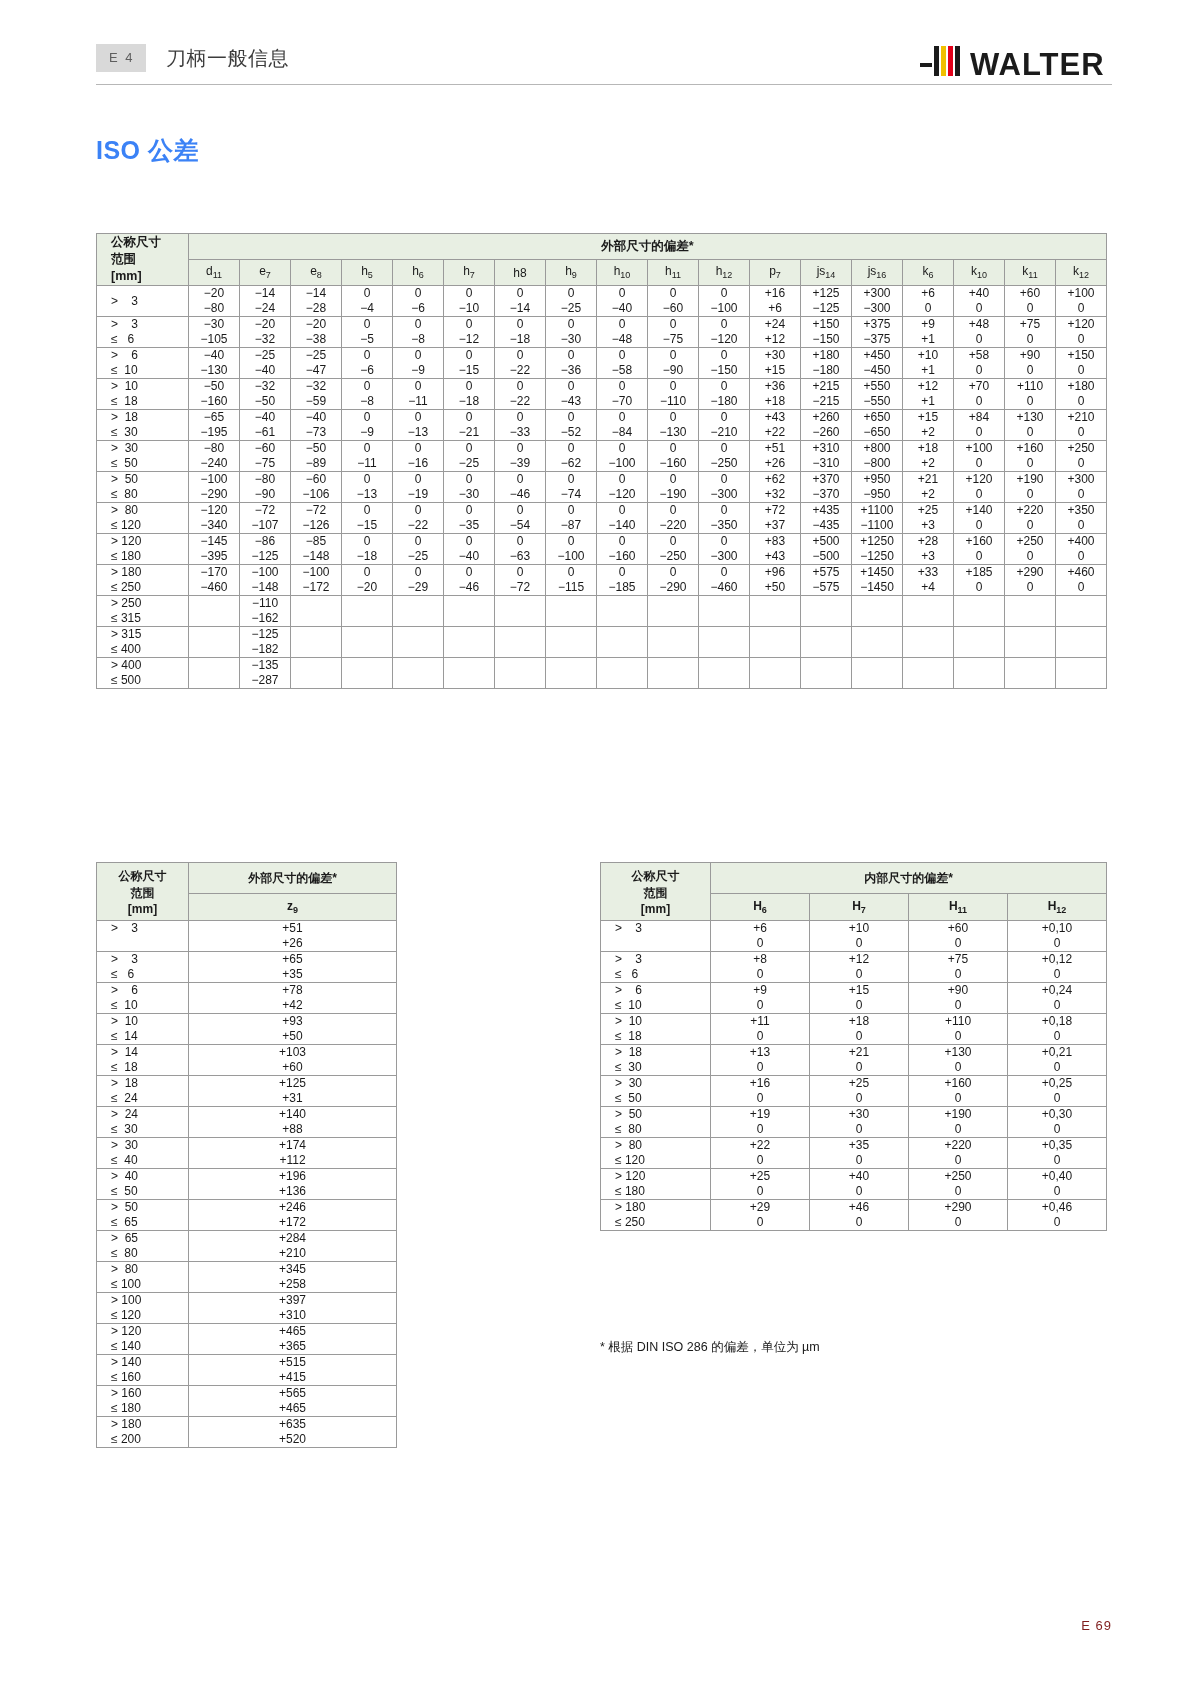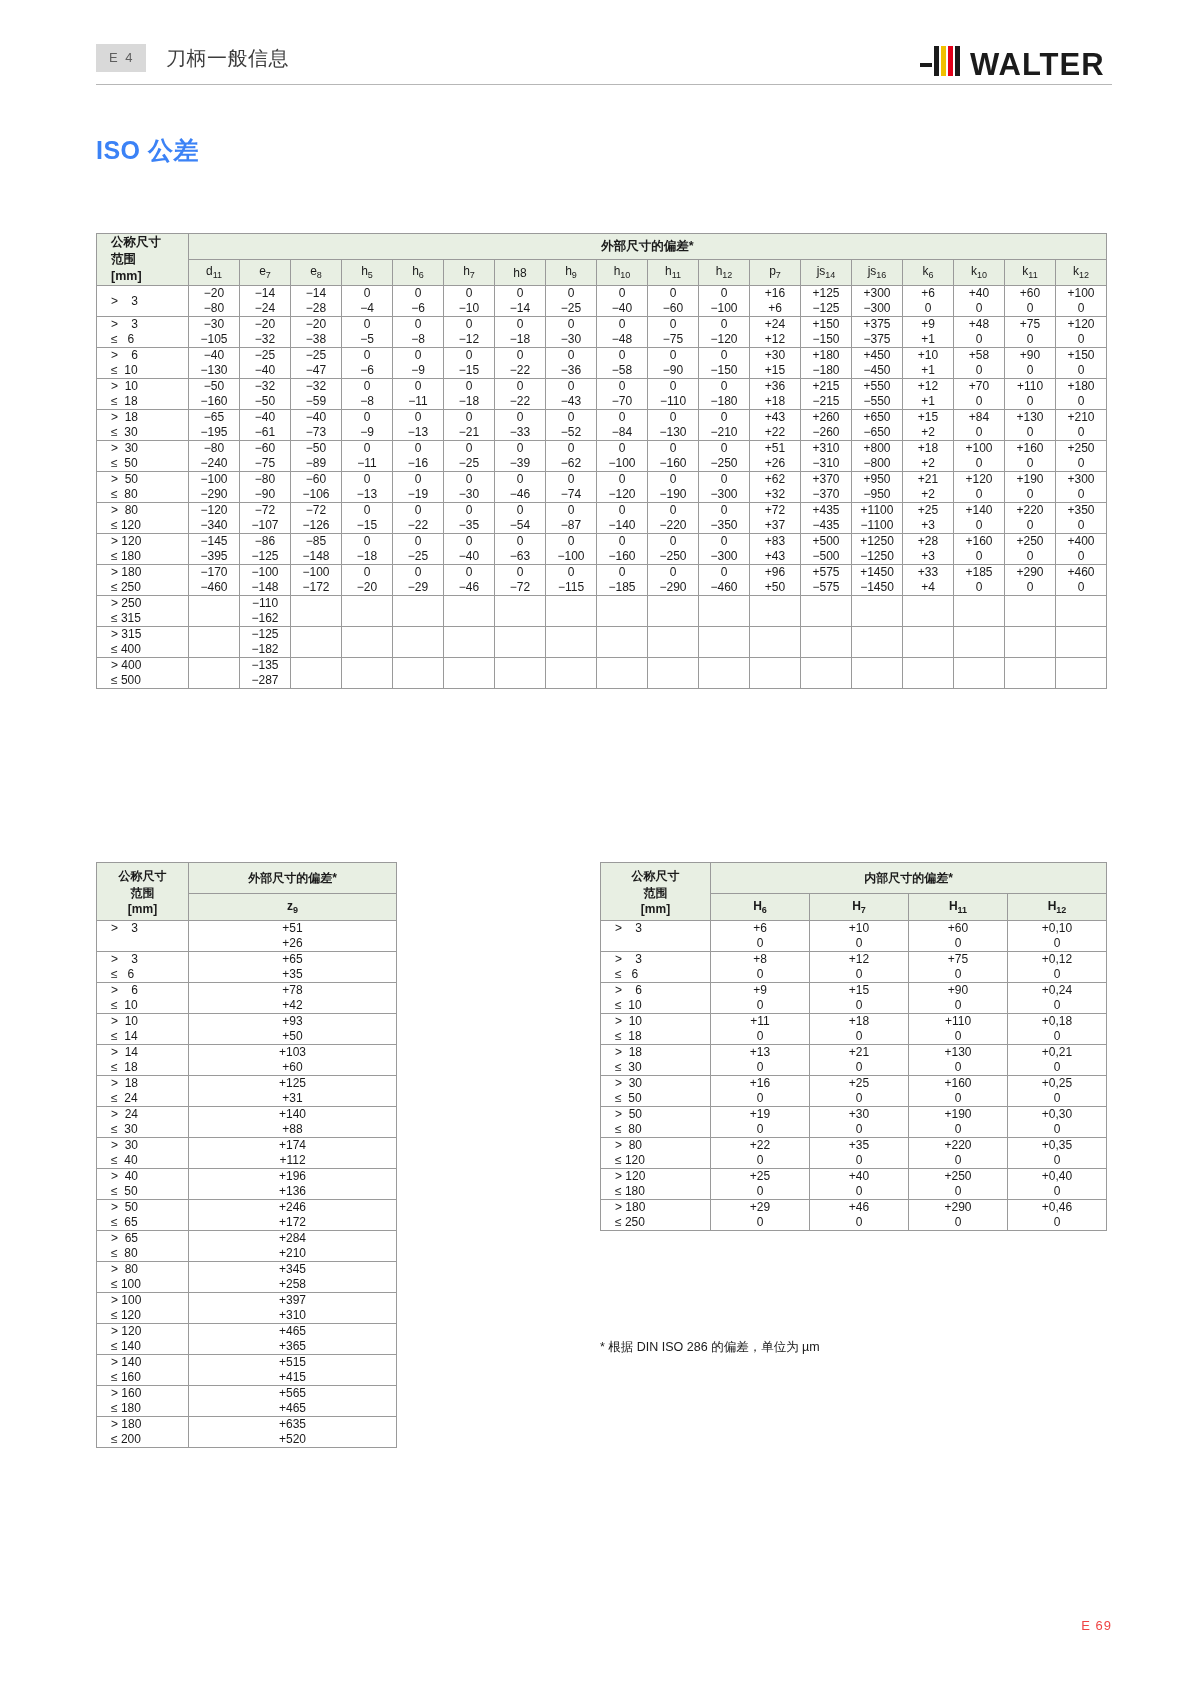--- a/index.html
+++ b/index.html
@@ -199,21 +199,21 @@
     left: 600px;
     font-size: 12.5px;
     color: #1a1a1a;
   }
 
   .page-num {
     position: absolute;
     right: 88px;
     bottom: 64px;
     font-size: 13px;
-    color: #ef4444;
+    color: #7f1d1d;
     letter-spacing: 1px;
   }
 </style>
 </head>
 <body>
 
 <div class="page">
 
   <div class="header">
     <span class="hdr-tag">E 4</span>

